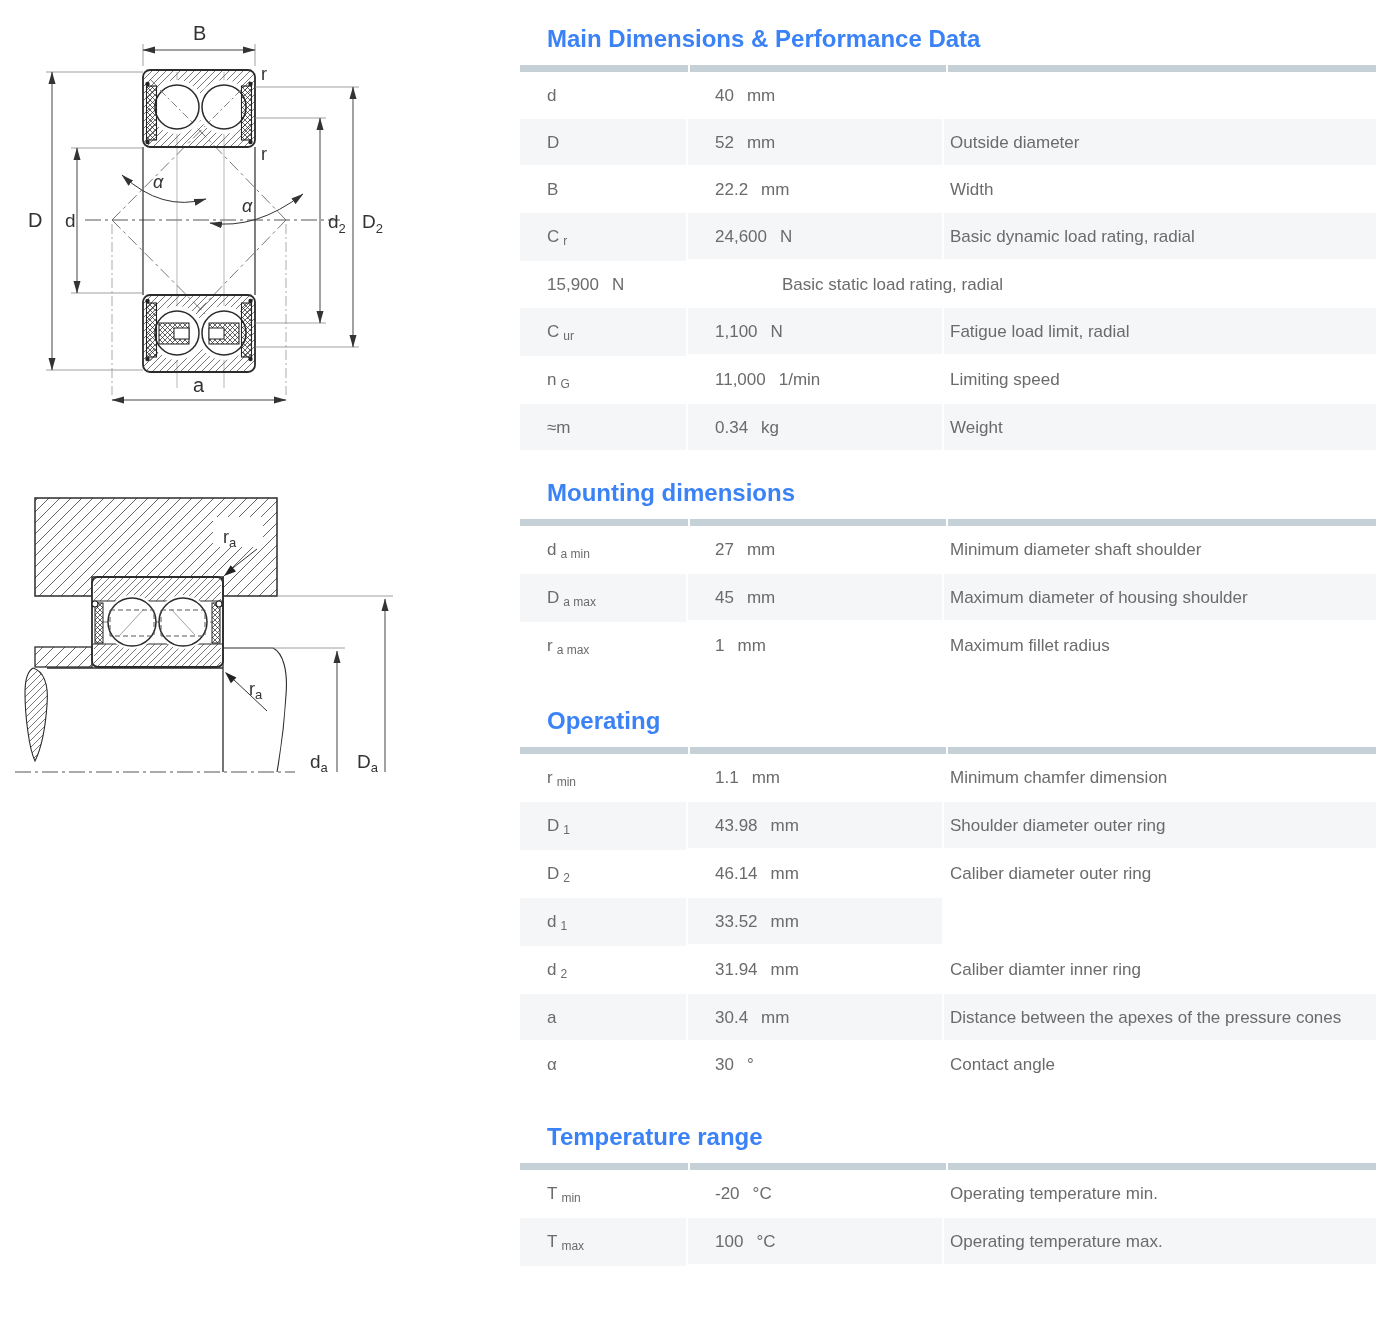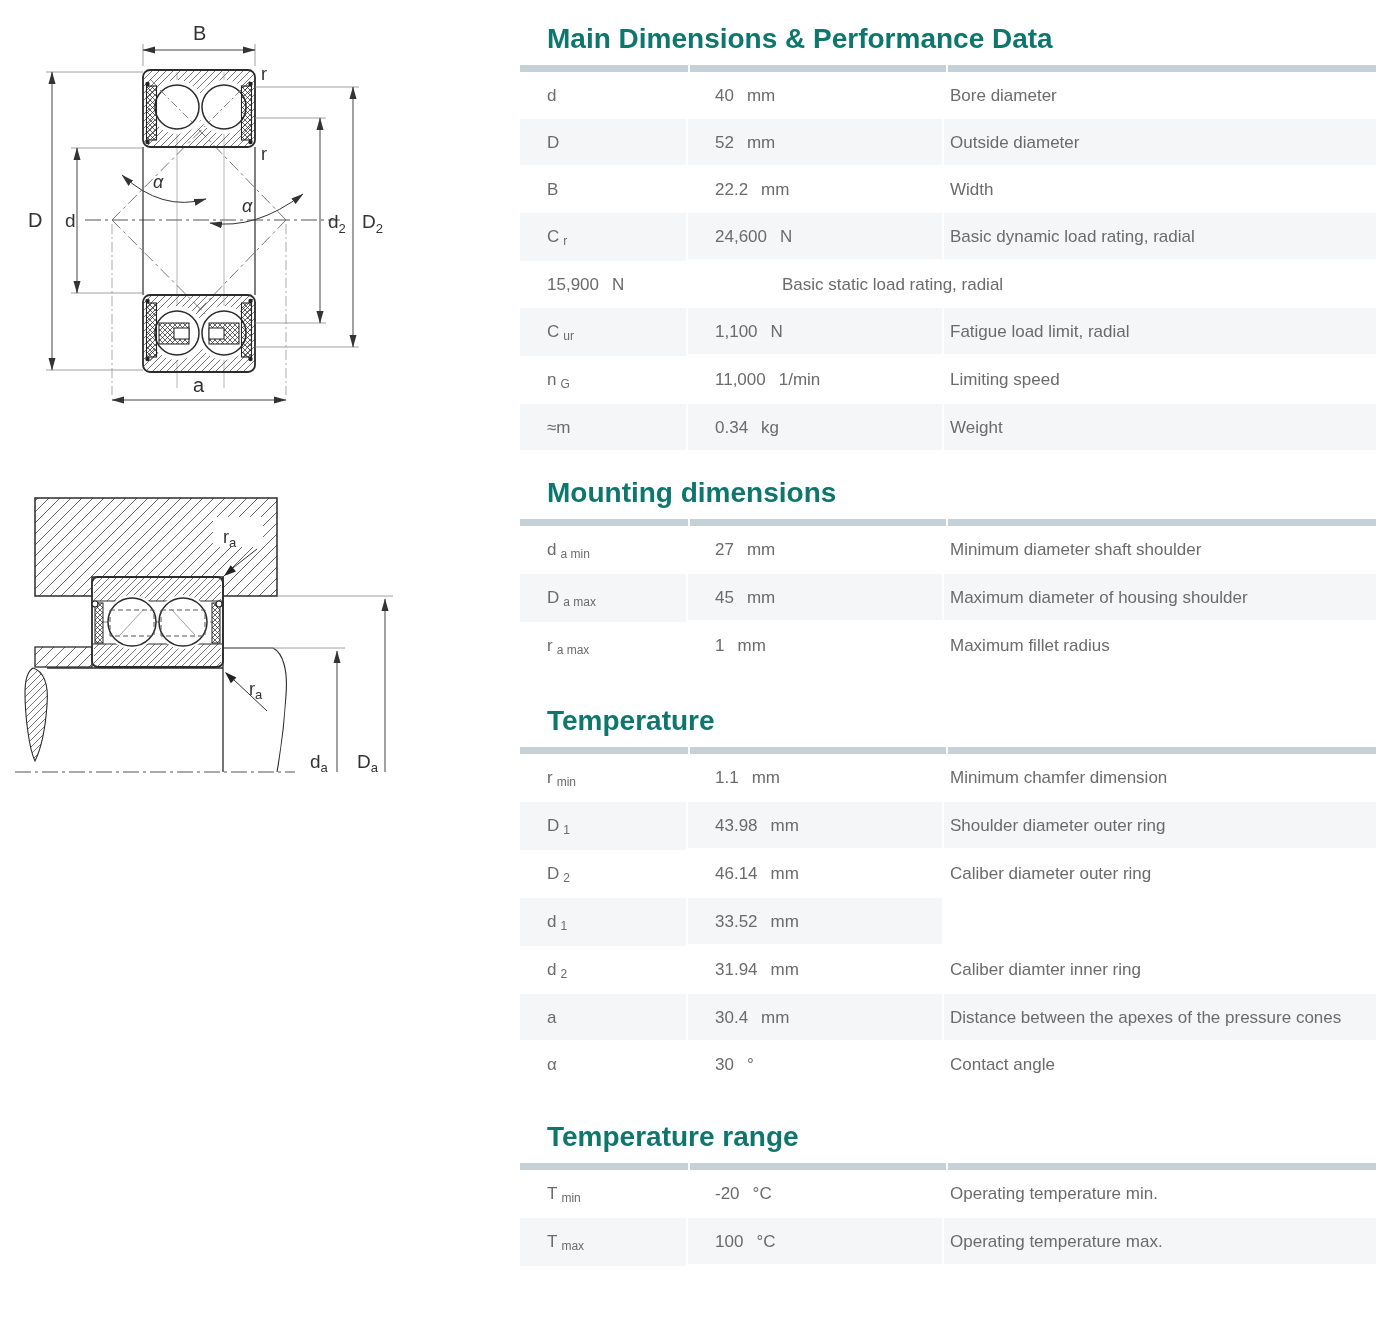--- a/index.html
+++ b/index.html
@@ -3,21 +3,21 @@
 <meta charset="utf-8">
 <style>
   html,body{margin:0;padding:0;background:#ffffff;}
   body{width:1400px;height:1320px;position:relative;font-family:"Liberation Sans",sans-serif;overflow:hidden;}
 
   #drawing-top{position:absolute;left:10px;top:10px;}
   #drawing-bottom{position:absolute;left:5px;top:465px;}
 
   #table-area{position:absolute;left:520px;top:0;width:856px;}
 
-  .section-title{font-size:28px;font-weight:bold;color:#0f766e;margin:0;padding-left:27px;line-height:26px;}
+  .section-title{font-size:24px;font-weight:bold;color:#3b82f6;margin:0;padding-left:27px;line-height:26px;}
   .s0 .section-title{margin-top:26px;}
   .s1 .section-title{margin-top:29px;}
   .s2 .section-title{margin-top:38px;}
   .s3 .section-title{margin-top:36px;}
 
   .bar{display:flex;height:7px;margin-top:13px;}
   .bar span{background:#c6d0d7;height:7px;}
   .bar .b1{width:168px;margin-right:2px;}
   .bar .b2{width:256px;margin-right:2px;}
   .bar .b3{flex:1;}
@@ -231,21 +231,20 @@
     <div class="section s0">
       <h2 class="section-title">Main Dimensions &amp; Performance Data</h2>
       <div class="bar">
         <span class="b1"></span>
         <span class="b2"></span>
         <span class="b3"></span>
       </div>
       <div class="row">
         <div class="cell c-sym">d</div>
         <div class="cell c-val"><span>40</span><span class="unit">mm</span></div>
-        <div class="cell c-desc">Bore diameter</div>
       </div>
       <div class="row alt">
         <div class="cell c-sym">D</div>
         <div class="cell c-val"><span>52</span><span class="unit">mm</span></div>
         <div class="cell c-desc">Outside diameter</div>
       </div>
       <div class="row">
         <div class="cell c-sym">B</div>
         <div class="cell c-val"><span>22.2</span><span class="unit">mm</span></div>
         <div class="cell c-desc">Width</div>
@@ -292,21 +291,21 @@
         <div class="cell c-val"><span>45</span><span class="unit">mm</span></div>
         <div class="cell c-desc">Maximum diameter of housing shoulder</div>
       </div>
       <div class="row">
         <div class="cell c-sym">r<span class="sub">a max</span></div>
         <div class="cell c-val"><span>1</span><span class="unit">mm</span></div>
         <div class="cell c-desc">Maximum fillet radius</div>
       </div>
     </div>
     <div class="section s2">
-      <h2 class="section-title">Temperature</h2>
+      <h2 class="section-title">Operating</h2>
       <div class="bar">
         <span class="b1"></span>
         <span class="b2"></span>
         <span class="b3"></span>
       </div>
       <div class="row">
         <div class="cell c-sym">r<span class="sub">min</span></div>
         <div class="cell c-val"><span>1.1</span><span class="unit">mm</span></div>
         <div class="cell c-desc">Minimum chamfer dimension</div>
       </div>

